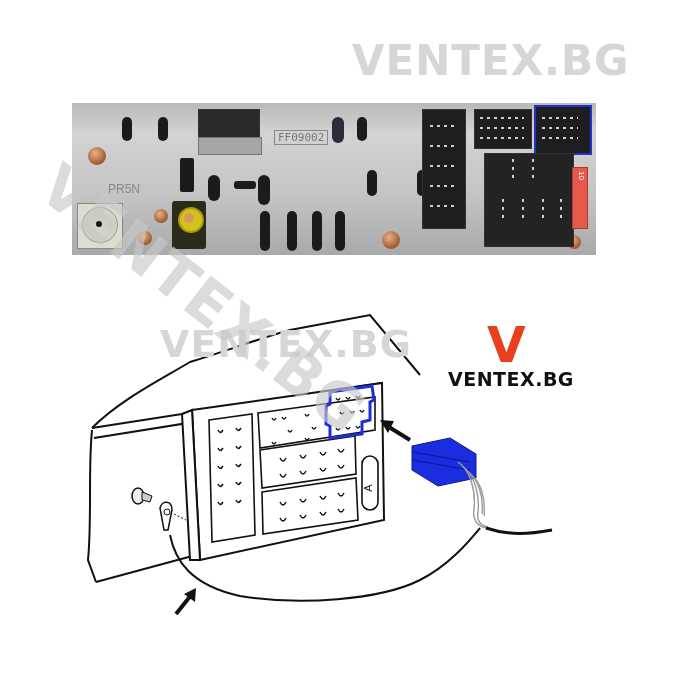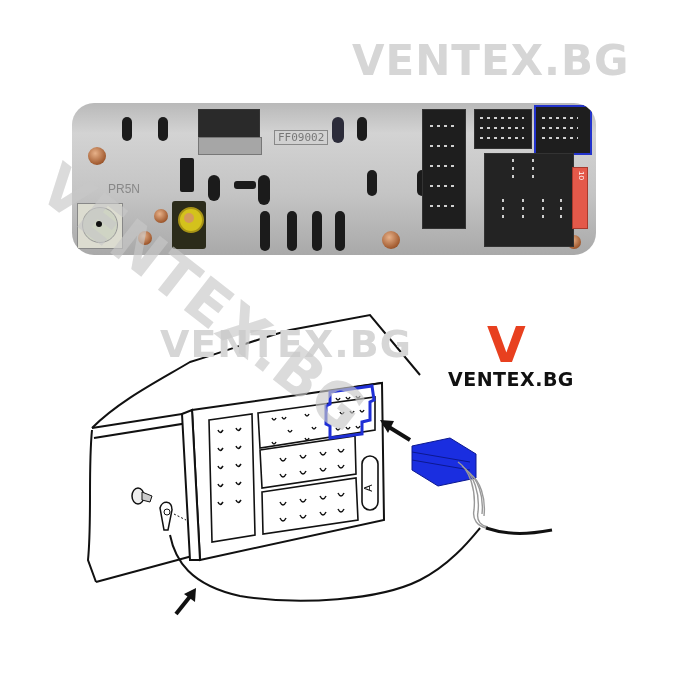--- a/index.html
+++ b/index.html
@@ -1,19 +1,19 @@
 <!DOCTYPE html>
 <html><head>
   <meta charset="utf-8">
   <style>
     html, body { margin: 0; padding: 0; background: #ffffff; }
     body { width: 700px; height: 700px; position: relative; overflow: hidden; font-family: "Liberation Sans", sans-serif; }
     .abs { position: absolute; }
     .wm { position: absolute; color: #d6d6d6; font-family: "DejaVu Sans", sans-serif; font-weight: bold; letter-spacing: 1px; }
-    .photo { position: absolute; left: 72px; top: 103px; width: 524px; height: 152px; background: linear-gradient(180deg,#b9b9b9 0%,#d3d3d3 20%,#c4c4c4 60%,#a9a9a9 100%); overflow: hidden; border-radius: 22px; }
+    .photo { position: absolute; left: 72px; top: 103px; width: 524px; height: 152px; background: linear-gradient(180deg,#b9b9b9 0%,#d3d3d3 20%,#c4c4c4 60%,#a9a9a9 100%); overflow: hidden; }
     .hole { position: absolute; background: #1b1b1b; border-radius: 8px; }
     .screw { position: absolute; width: 18px; height: 18px; border-radius: 50%; background: radial-gradient(circle at 40% 35%, #e7b189, #a0592e 70%, #5a3015); }
     .blk { position: absolute; background: #1e1e1e; border: 1px solid #333; }
     .pinrow { position: absolute; height: 2px; background: repeating-linear-gradient(90deg,#cfcfcf 0 3px,transparent 3px 7px); }
     .pincol { position: absolute; width: 2px; background: repeating-linear-gradient(180deg,#cfcfcf 0 3px,transparent 3px 8px); }
     .logo-v { position: absolute; left: 487px; top: 320px; color: #e8401f; font-family: "DejaVu Sans", sans-serif; font-weight: bold; font-size: 50px; line-height: 50px; }
     .logo-text { position: absolute; left: 448px; top: 368px; color: #111; font-family: "DejaVu Sans", sans-serif; font-weight: bold; font-size: 19px; letter-spacing: 0.5px; }
     svg { position: absolute; left: 0; top: 0; }
   </style>
 </head>

